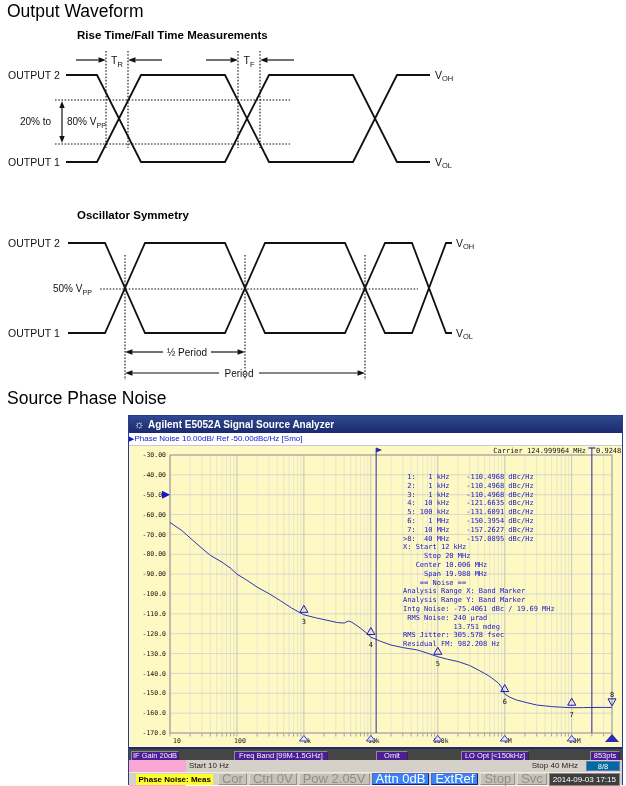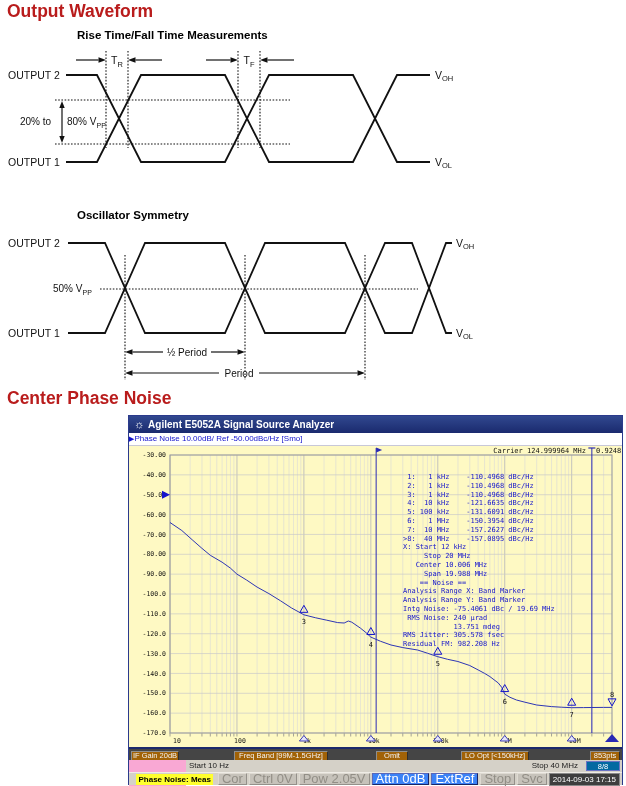--- a/index.html
+++ b/index.html
@@ -1,37 +1,37 @@
 <!DOCTYPE html>
 <html><head>
 <meta charset="utf-8">
 <style>
   html,body{margin:0;padding:0}
   body{width:626px;height:786px;position:relative;background:#fff;
        font-family:"Liberation Sans",sans-serif;overflow:hidden}
   .abs{position:absolute}
-  .h1{font-size:17.5px;font-weight:bold;color:#b91c1c}
+  .h1{font-size:17.5px;font-weight:normal;color:#000000}
   .h2{font-size:11.5px;font-weight:bold;color:#000}
   svg text{font-family:"Liberation Sans",sans-serif;fill:#111}
   
   .win{position:absolute;left:128px;top:415px;width:495px;height:370px;
        border:1px solid #2b3a8c;box-sizing:border-box;background:#fff}
   .titlebar{position:absolute;left:0;top:0;width:493px;height:17px;
        background:linear-gradient(180deg,#31488f 0%,#1a2a6e 100%);
        color:#fff;font-size:10px;font-weight:bold;line-height:17px;white-space:nowrap}
   .tb-icon{display:inline-block;margin:0 4px 0 5px;color:#fff;font-size:11px}
   .tracehdr{position:absolute;left:0;top:17px;width:493px;height:13px;background:#fff;
        color:#1414cc;font-size:8px;line-height:12px;white-space:nowrap;
        border-bottom:1px solid #c8c8d8;box-sizing:border-box}
   .plotwrap{position:absolute;left:0;top:30px;width:493px;height:301px;background:#fef9c3}
   #pn-info{position:absolute;left:258px;top:11px;margin:16px;color:#1414cc;
        font-family:"DejaVu Sans Mono",monospace;font-size:7px;line-height:8.8px}
   .toolbar{position:absolute;left:0;top:331px;width:493px;height:13px;background:#454545;
        border-top:2px solid #1d2a6b;box-sizing:border-box}
-  .seg{position:absolute;top:2px;height:10px;background:#a16207;border:1px solid;
+  .seg{position:absolute;top:2px;height:10px;background:#4c1d95;border:1px solid;
        border-color:#8f8f8f #2e2e2e #2e2e2e #8f8f8f;color:#f2f2f2;font-size:7.5px;
        line-height:8px;text-align:center;box-sizing:border-box;white-space:nowrap}
   .statusrow{position:absolute;left:0;top:344px;width:493px;height:12px;background:#d5d1c8;
        font-size:8px;color:#222}
   .chip{position:absolute;left:0;top:0;height:12px;line-height:12px;padding:16px 6px;
        background:#f9a8d4;color:#000;font-weight:normal;font-size:8px}
   .start-txt{position:absolute;left:60px;top:0;line-height:12px}
   .stop-txt{position:absolute;right:44px;top:0;line-height:12px}
   .pagebox{position:absolute;right:2px;top:1px;width:34px;height:10px;line-height:10px;
        background:#0369a1;color:#fff;text-align:center;border:1px solid #6a74c4;
@@ -124,21 +124,21 @@
   <text x="53" y="64" font-size="10">
     <tspan>50% V</tspan><tspan font-size="7" dy="2.5">PP</tspan></text>
   <text x="187" y="127.5" font-size="10" text-anchor="middle">½ Period</text>
   <text x="239" y="148.5" font-size="10" text-anchor="middle">Period</text>
   <text x="456" y="18.5" font-size="10.5">
     <tspan>V</tspan><tspan font-size="7.5" dy="2.5">OH</tspan></text>
   <text x="456" y="108.5" font-size="10.5">
     <tspan>V</tspan><tspan font-size="7.5" dy="2.5">OL</tspan></text>
 </svg>
 
-<div class="abs h1" style="left:7px;top:388px">Center Phase Noise</div>
+<div class="abs h1" style="left:7px;top:388px">Source Phase Noise</div>
 
 <div class="win">
 
   <div class="titlebar">
     <span class="tb-icon">☼</span><span>Agilent E5052A Signal Source Analyzer</span>
   </div>
 
   <div class="tracehdr">
     <span style="font-size:7px">▶</span><span>Phase Noise 10.00dB/ Ref -50.00dBc/Hz [Smo]</span>
   </div>

